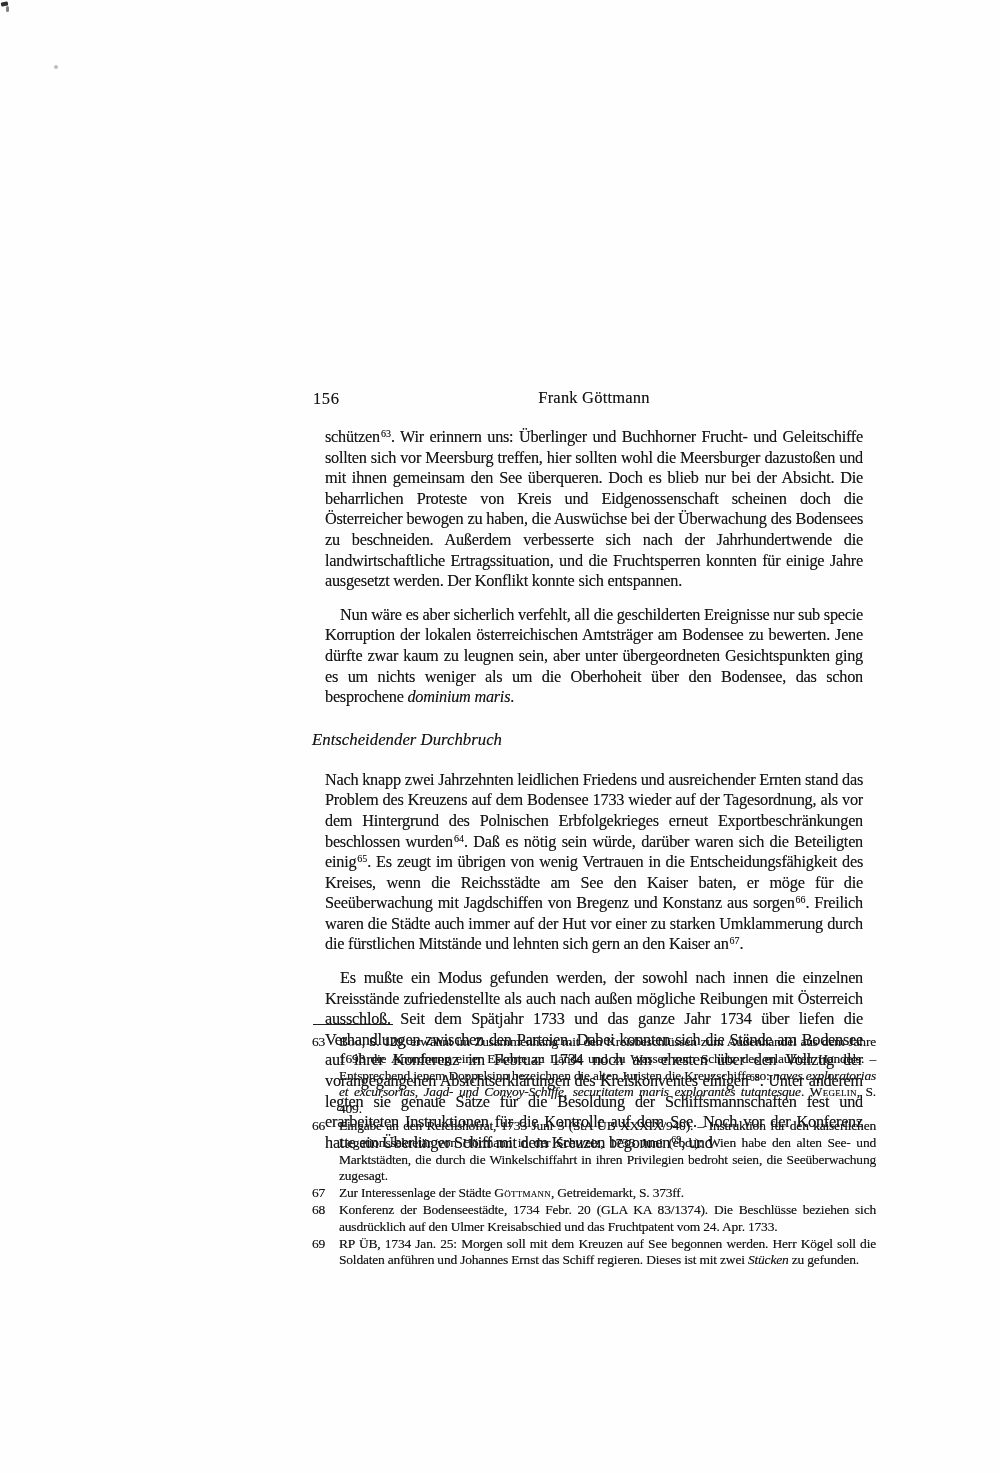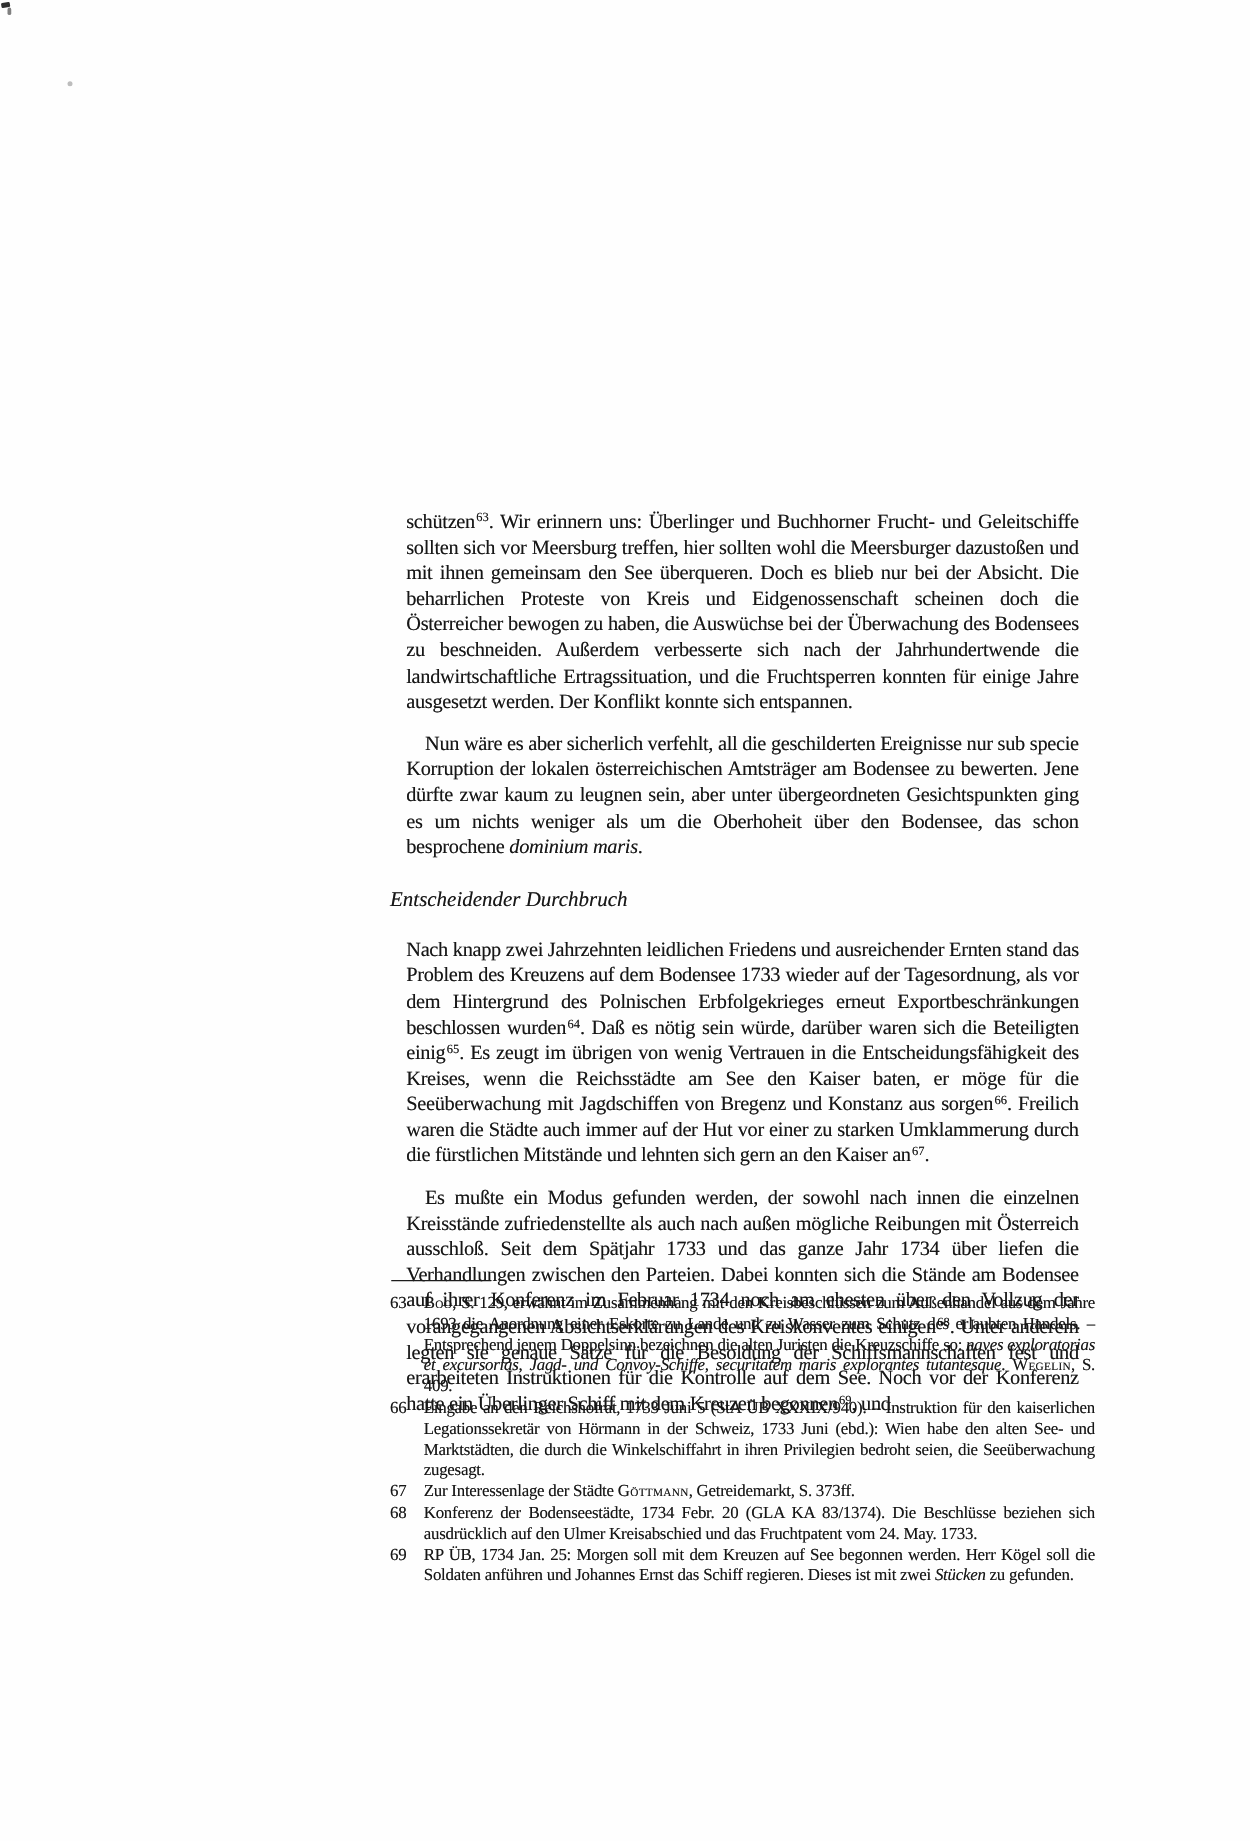--- a/index.html
+++ b/index.html
@@ -51,37 +51,41 @@
 </style>
 </head>
 <body style="background: rgb(254, 254, 254); color: rgb(23, 23, 23);">
 
 <div class="page">
   <div class="speck-corner"></div>
   <div class="speck-corner2"></div>
   <div class="speck-dot"></div>
 
   <div class="content">
+    <div class="pg-header">
+      <span class="page-num">156</span>
+      <span class="running-head">Frank Göttmann</span>
+    </div>
 
     <div class="body-upper">
         <p class="para"><span>schützen</span><sup class="fnref">63</sup><span>. Wir erinnern uns: Überlinger und Buchhorner Frucht- und Geleitschiffe sollten sich vor Meersburg treffen, hier sollten wohl die Meersburger dazustoßen und mit ihnen gemeinsam den See überqueren. Doch es blieb nur bei der Absicht. Die beharrlichen Proteste von Kreis und Eidgenossenschaft scheinen doch die Österreicher bewogen zu haben, die Auswüchse bei der Überwachung des Bodensees zu beschneiden. Außerdem verbesserte sich nach der Jahrhundertwende die landwirtschaftliche Ertragssituation, und die Fruchtsperren konnten für einige Jahre ausgesetzt werden. Der Konflikt konnte sich entspannen.</span></p>
         <p class="para indent"><span>Nun wäre es aber sicherlich verfehlt, all die geschilderten Ereignisse nur sub specie Korruption der lokalen österreichischen Amtsträger am Bodensee zu bewerten. Jene dürfte zwar kaum zu leugnen sein, aber unter übergeordneten Gesichtspunkten ging es um nichts weniger als um die Oberhoheit über den Bodensee, das schon besprochene </span><span class="it">dominium maris</span><span>.</span></p>
       </div>
 
     <div class="section-heading">Entscheidender Durchbruch</div>
 
     <div class="body-lower">
         <p class="para"><span>Nach knapp zwei Jahrzehnten leidlichen Friedens und ausreichender Ernten stand das Problem des Kreuzens auf dem Bodensee 1733 wieder auf der Tagesordnung, als vor dem Hintergrund des Polnischen Erbfolgekrieges erneut Exportbeschränkungen beschlossen wurden</span><sup class="fnref">64</sup><span>. Daß es nötig sein würde, darüber waren sich die Beteiligten einig</span><sup class="fnref">65</sup><span>. Es zeugt im übrigen von wenig Vertrauen in die Entscheidungsfähigkeit des Kreises, wenn die Reichsstädte am See den Kaiser baten, er möge für die Seeüberwachung mit Jagdschiffen von Bregenz und Konstanz aus sorgen</span><sup class="fnref">66</sup><span>. Freilich waren die Städte auch immer auf der Hut vor einer zu starken Umklammerung durch die fürstlichen Mitstände und lehnten sich gern an den Kaiser an</span><sup class="fnref">67</sup><span>.</span></p>
         <p class="para indent"><span>Es mußte ein Modus gefunden werden, der sowohl nach innen die einzelnen Kreisstände zufriedenstellte als auch nach außen mögliche Reibungen mit Österreich ausschloß. Seit dem Spätjahr 1733 und das ganze Jahr 1734 über liefen die Verhandlungen zwischen den Parteien. Dabei konnten sich die Stände am Bodensee auf ihrer Konferenz im Februar 1734 noch am ehesten über den Vollzug der vorangegangenen Absichtserklärungen des Kreiskonventes einigen</span><sup class="fnref">68</sup><span>. Unter anderem legten sie genaue Sätze für die Besoldung der Schiffsmannschaften fest und erarbeiteten Instruktionen für die Kontrolle auf dem See. Noch vor der Konferenz hatte ein Überlinger Schiff mit dem Kreuzen begonnen</span><sup class="fnref">69</sup><span>, und</span></p>
       </div>
 
     <div class="footnotes">
       <div class="fn-rule"></div>
       <div>
           <p class="fn-row"><span class="fn-num">63</span><span><span class="sc">Boo</span><span>, S. 129, erwähnt im Zusammenhang mit den Kreisbeschlüssen zum Außenhandel aus dem Jahre 1693 die Anordnung einer Eskorte zu Lande und zu Wasser zum Schutz des erlaubten Handels. – Entsprechend jenem Doppelsinn bezeichnen die alten Juristen die Kreuzschiffe so: </span><span class="it">naves exploratorias et excursorias, Jagd- und Convoy-Schiffe, securitatem maris explorantes tutantesque</span><span>. </span><span class="sc">Wegelin</span><span>, S. 409.</span></span></p>
           <p class="fn-row"><span class="fn-num">66</span><span><span>Eingabe an den Reichshofrat, 1733 Juni 5 (StA ÜB XXXIX/940). – Instruktion für den kaiserlichen Legationssekretär von Hörmann in der Schweiz, 1733 Juni (ebd.): Wien habe den alten See- und Marktstädten, die durch die Winkelschiffahrt in ihren Privilegien bedroht seien, die Seeüberwachung zugesagt.</span></span></p>
           <p class="fn-row"><span class="fn-num">67</span><span><span>Zur Interessenlage der Städte </span><span class="sc">Göttmann</span><span>, Getreidemarkt, S. 373ff.</span></span></p>
-          <p class="fn-row"><span class="fn-num">68</span><span><span>Konferenz der Bodenseestädte, 1734 Febr. 20 (GLA KA 83/1374). Die Beschlüsse beziehen sich ausdrücklich auf den Ulmer Kreisabschied und das Fruchtpatent vom 24. May. 1733.</span></span></p>
+          <p class="fn-row"><span class="fn-num">68</span><span><span>Konferenz der Bodenseestädte, 1734 Febr. 20 (GLA KA 83/1374). Die Beschlüsse beziehen sich ausdrücklich auf den Ulmer Kreisabschied und das Fruchtpatent vom 24. Apr. 1733.</span></span></p>
           <p class="fn-row"><span class="fn-num">69</span><span><span>RP ÜB, 1734 Jan. 25: Morgen soll mit dem Kreuzen auf See begonnen werden. Herr Kögel soll die Soldaten anführen und Johannes Ernst das Schiff regieren. Dieses ist mit zwei </span><span class="it">Stücken</span><span> zu gefunden.</span></span></p>
         </div>
     </div>
   </div>
 </div>
 
 </body></html>

